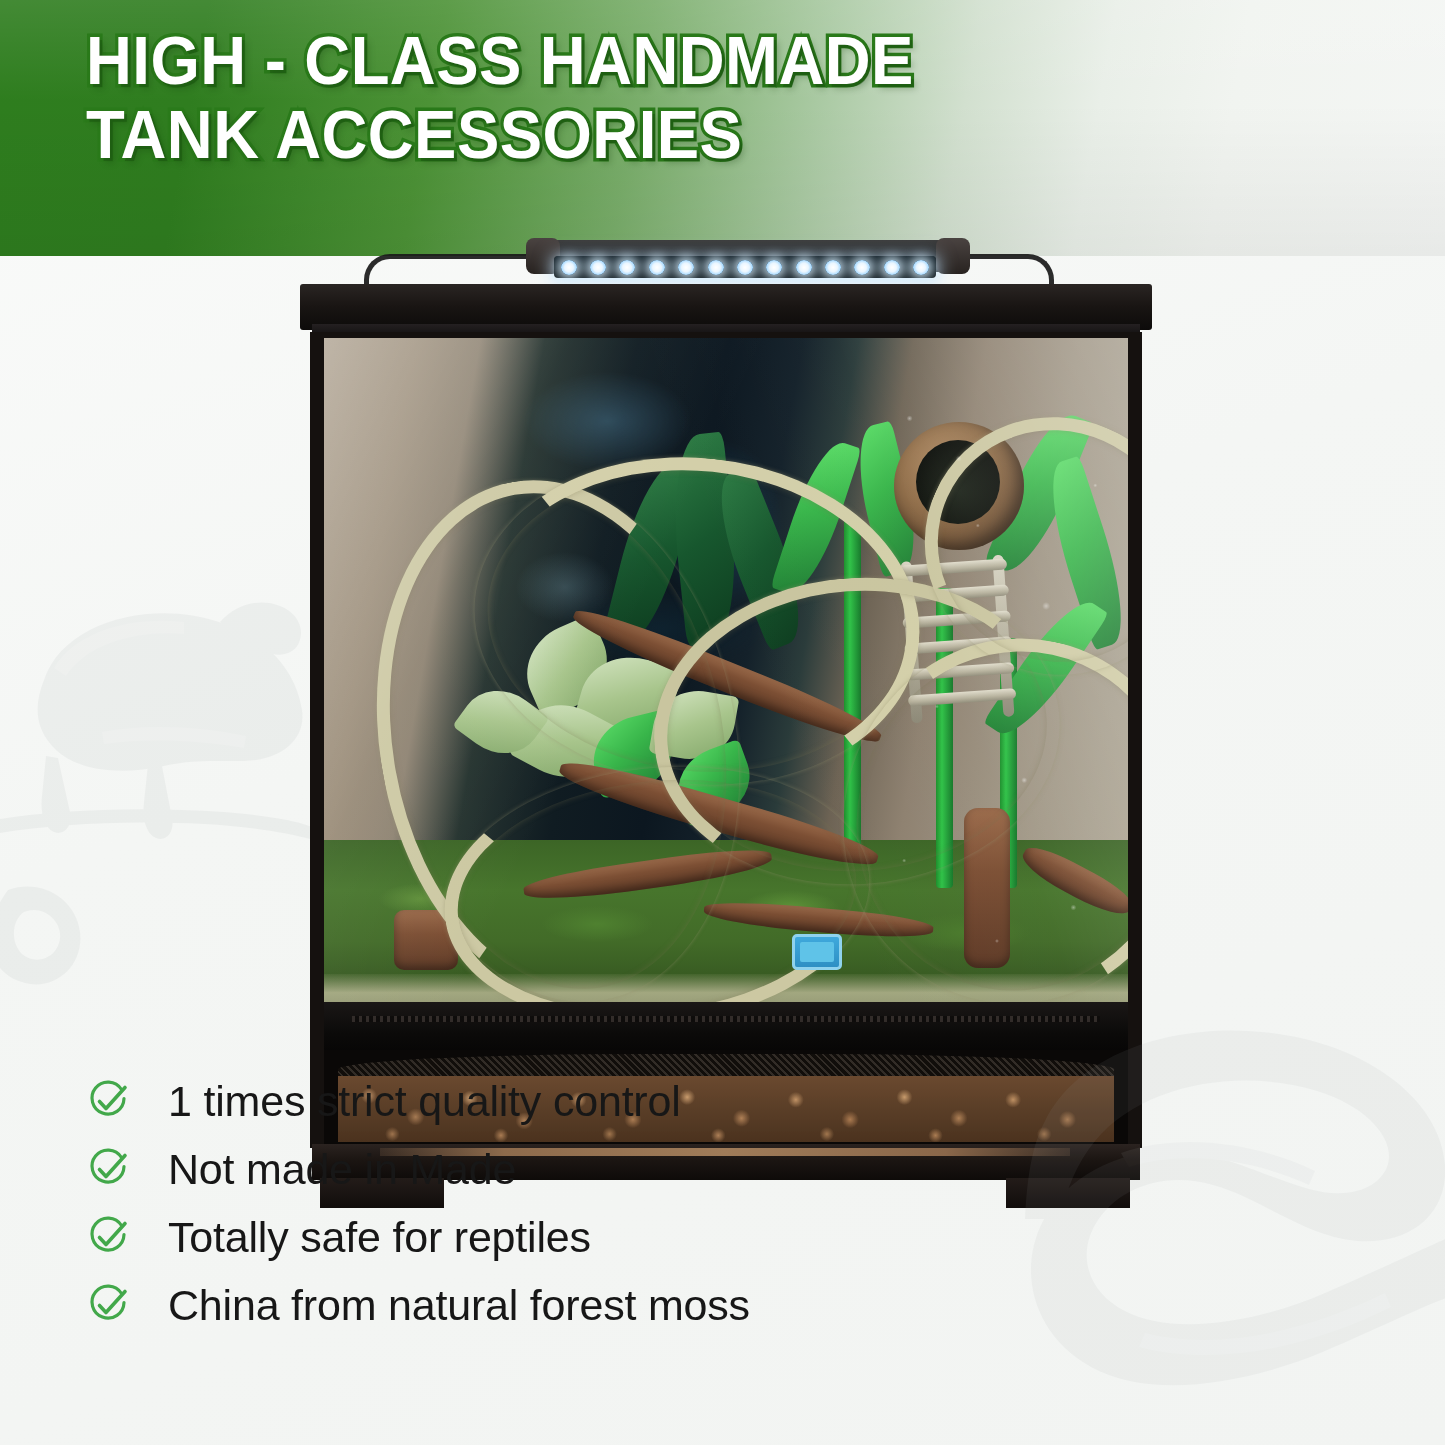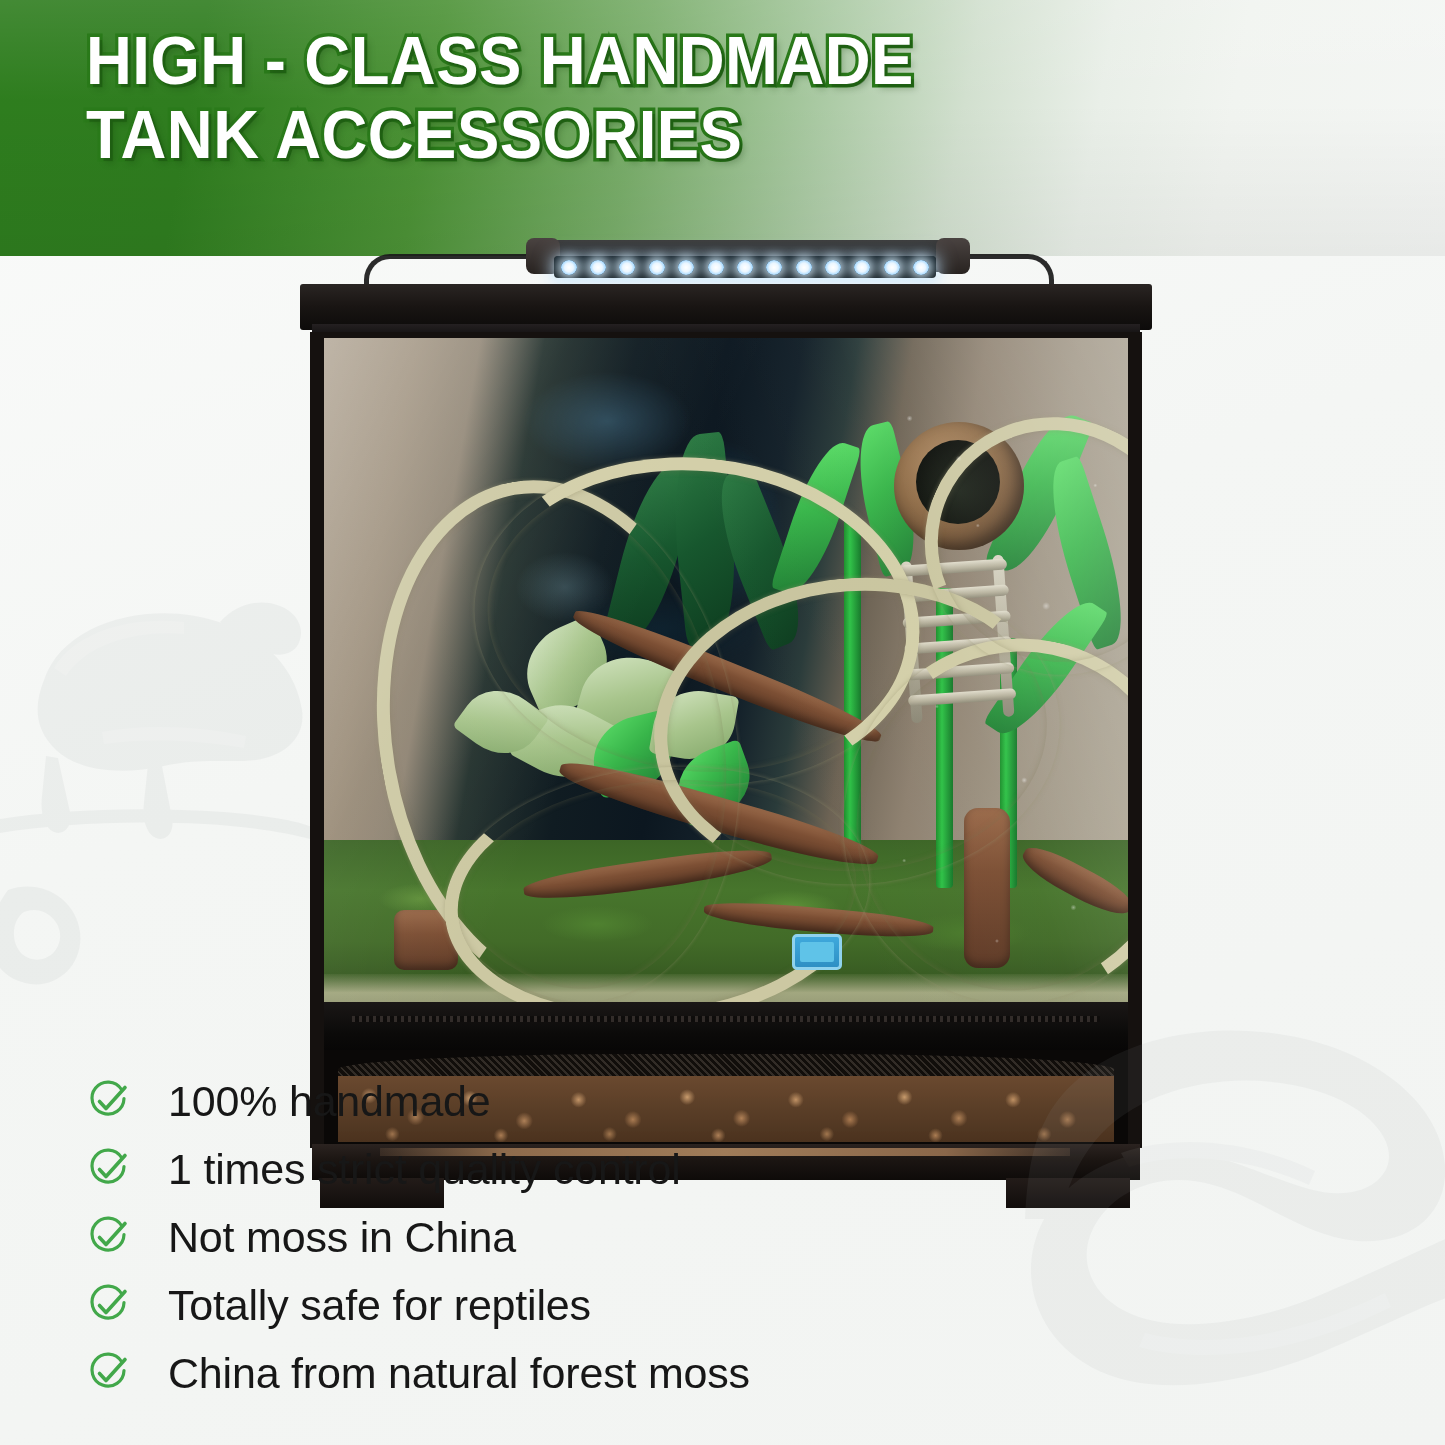--- a/index.html
+++ b/index.html
@@ -565,48 +565,39 @@
       </g>
       <g fill="#b6bbbd">
         <path d="M96 172 C160 150 236 164 290 190 L284 204 C232 180 162 168 104 186 Z"></path>
         <path d="M120 352 C200 372 290 346 360 312 L366 326 C294 362 198 388 114 366 Z"></path>
       </g>
     </svg>
   </div>
 
   <div class="features">
 
-    <div class="feature-row">
-      <span class="check-icon">
-        <svg viewBox="0 0 44 44" width="44" height="44">
-          <path d="M35.5 10.5 A16 16 0 1 0 38 19.5" fill="none" stroke="#42a84a" stroke-width="3.2" stroke-linecap="round"></path>
-          <path d="M13.5 22.5 L20 29.5 L39 8.5" fill="none" stroke="#42a84a" stroke-width="3.6" stroke-linecap="round" stroke-linejoin="round"></path>
-        </svg>
-      </span>
-      <span class="feature-text">100% handmade</span>
-    </div>
 
     <div class="feature-row">
       <span class="check-icon">
         <svg viewBox="0 0 44 44" width="44" height="44">
           <path d="M35.5 10.5 A16 16 0 1 0 38 19.5" fill="none" stroke="#42a84a" stroke-width="3.2" stroke-linecap="round"></path>
           <path d="M13.5 22.5 L20 29.5 L39 8.5" fill="none" stroke="#42a84a" stroke-width="3.6" stroke-linecap="round" stroke-linejoin="round"></path>
         </svg>
       </span>
       <span class="feature-text">1 times strict quality control</span>
     </div>
 
     <div class="feature-row">
       <span class="check-icon">
         <svg viewBox="0 0 44 44" width="44" height="44">
           <path d="M35.5 10.5 A16 16 0 1 0 38 19.5" fill="none" stroke="#42a84a" stroke-width="3.2" stroke-linecap="round"></path>
           <path d="M13.5 22.5 L20 29.5 L39 8.5" fill="none" stroke="#42a84a" stroke-width="3.6" stroke-linecap="round" stroke-linejoin="round"></path>
         </svg>
       </span>
-      <span class="feature-text">Not moss in China</span>
+      <span class="feature-text">Not made in Made</span>
     </div>
 
     <div class="feature-row">
       <span class="check-icon">
         <svg viewBox="0 0 44 44" width="44" height="44">
           <path d="M35.5 10.5 A16 16 0 1 0 38 19.5" fill="none" stroke="#42a84a" stroke-width="3.2" stroke-linecap="round"></path>
           <path d="M13.5 22.5 L20 29.5 L39 8.5" fill="none" stroke="#42a84a" stroke-width="3.6" stroke-linecap="round" stroke-linejoin="round"></path>
         </svg>
       </span>
       <span class="feature-text">Totally safe for reptiles</span>

